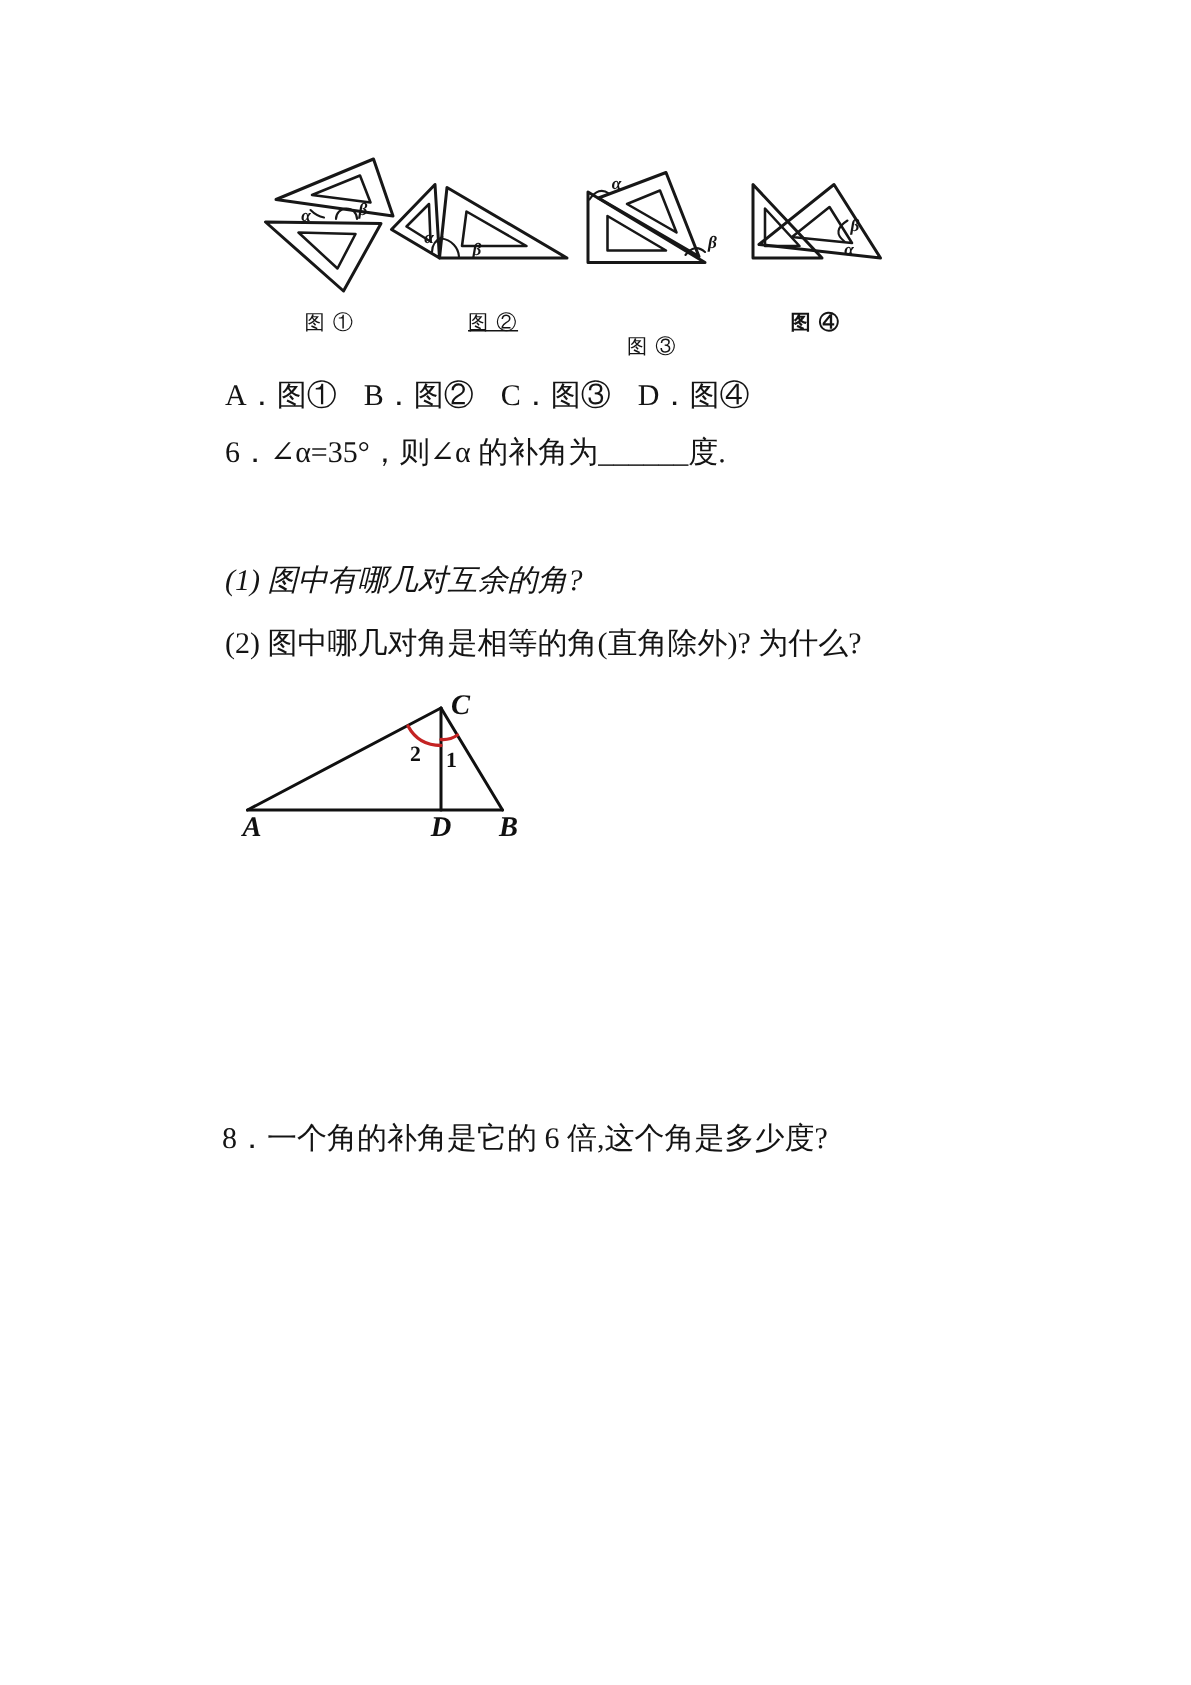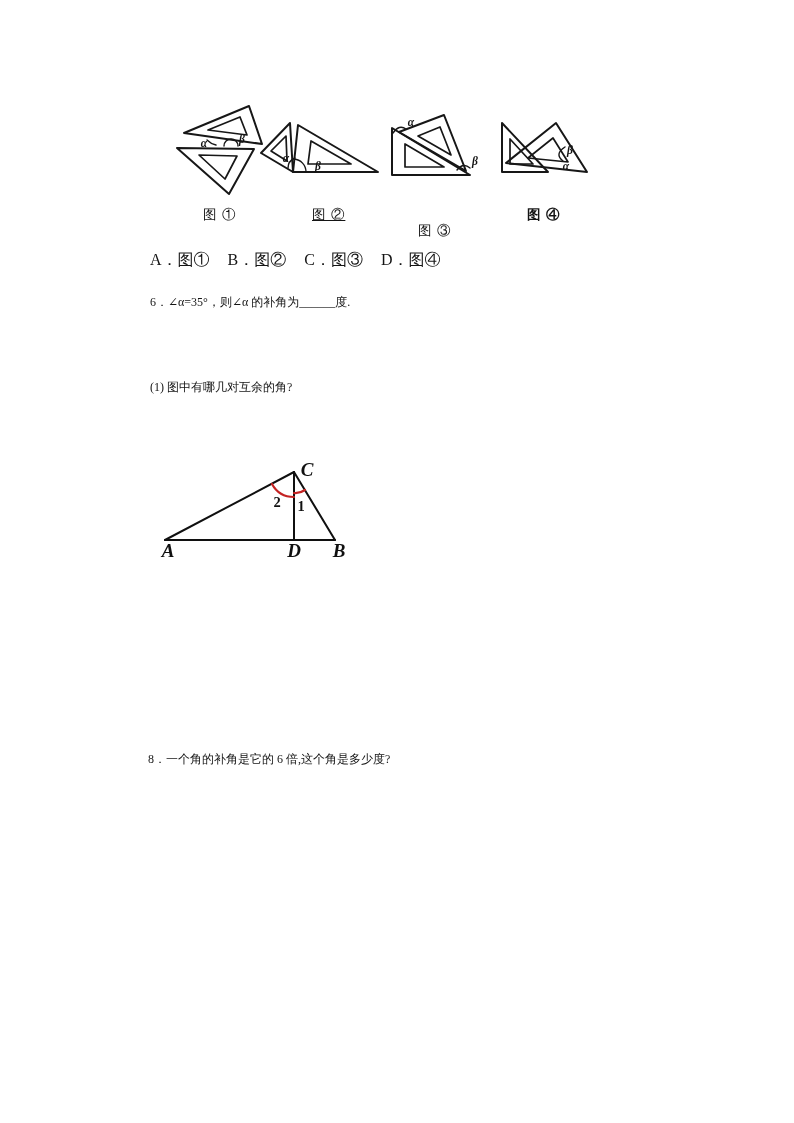--- a/index.html
+++ b/index.html
@@ -3,23 +3,23 @@
 <meta charset="utf-8">
 <style>
   html,body{margin:0;padding:0;background:#e8e8e8;}
   .page{
     position:relative;width:794px;height:1123px;margin:0 auto;
     background:#ffffff;overflow:hidden;
     font-family:"Liberation Serif","DejaVu Serif",serif;
     color:#141414;
   }
   .abs{position:absolute;}
-  .qline{font-size:12px;line-height:21px;white-space:pre;}
+  .qline{font-size:20px;line-height:21px;white-space:pre;}
   .caption{font-size:13.5px;letter-spacing:1px;}
-  .opt{display:inline-block;margin-right:14px;font-size:16px;}
+  .opt{display:inline-block;margin-right:14px;font-size:20px;}
   svg{overflow:visible;display:block;}
   .ruler{fill:none;stroke:#171717;stroke-width:2;stroke-linejoin:round;}
   .ruler-hole{fill:none;stroke:#171717;stroke-width:1.7;stroke-linejoin:round;}
   .small-arc{fill:none;stroke:#171717;stroke-width:1.4;stroke-linecap:round;}
   .greek{font-size:11.5px;font-style:italic;font-weight:bold;
          font-family:"Liberation Serif","DejaVu Serif",serif;text-anchor:middle;fill:#141414;}
   .tri-line{stroke:#101010;stroke-width:2;stroke-linecap:round;}
   .red-arc{fill:none;stroke-width:2.2;stroke-linecap:round;}
   .vlabel{font-size:19px;font-style:italic;font-weight:bold;text-anchor:middle;fill:#101010;
           font-family:"Liberation Serif","DejaVu Serif",serif;}
@@ -84,21 +84,22 @@
 
   <div class="abs" style="left:150px;top:250px;">
     <span class="opt">A．图①</span>
     <span class="opt">B．图②</span>
     <span class="opt">C．图③</span>
     <span class="opt">D．图④</span>
   </div>
 
   <div class="abs qline" style="left:150px;top:292px;">6．∠α=35°，则∠α 的补角为______度.</div>
 
-  <div class="abs qline" style="left:150px;top:377px;">(1) 图中有哪几对互余的角?</div>
+  <div class="abs qline" style="left:150px;top:377px;font-style:italic;">(1) 图中有哪几对互余的角?</div>
+  <div class="abs qline" style="left:150px;top:419px;">(2) 图中哪几对角是相等的角(直角除外)? 为什么?</div>
 
   <svg class="abs" style="left:152px;top:458px;" width="240" height="112" viewBox="0 0 240 112">
     <line class="tri-line" x1="13" y1="82" x2="183" y2="82"></line>
     <line class="tri-line" x1="13" y1="82" x2="142" y2="14"></line>
     <line class="tri-line" x1="142" y1="14" x2="183" y2="82"></line>
     <line class="tri-line" x1="142" y1="14" x2="142" y2="82"></line>
     <path class="red-arc" d="M120,26 Q127,39 142,39" stroke="#c42323"></path>
     <path class="red-arc" d="M142,35 Q148,35.5 153,32" stroke="#c42323"></path>
     <text class="vlabel" x="16" y="99">A</text>
     <text class="vlabel" x="142" y="99">D</text>

